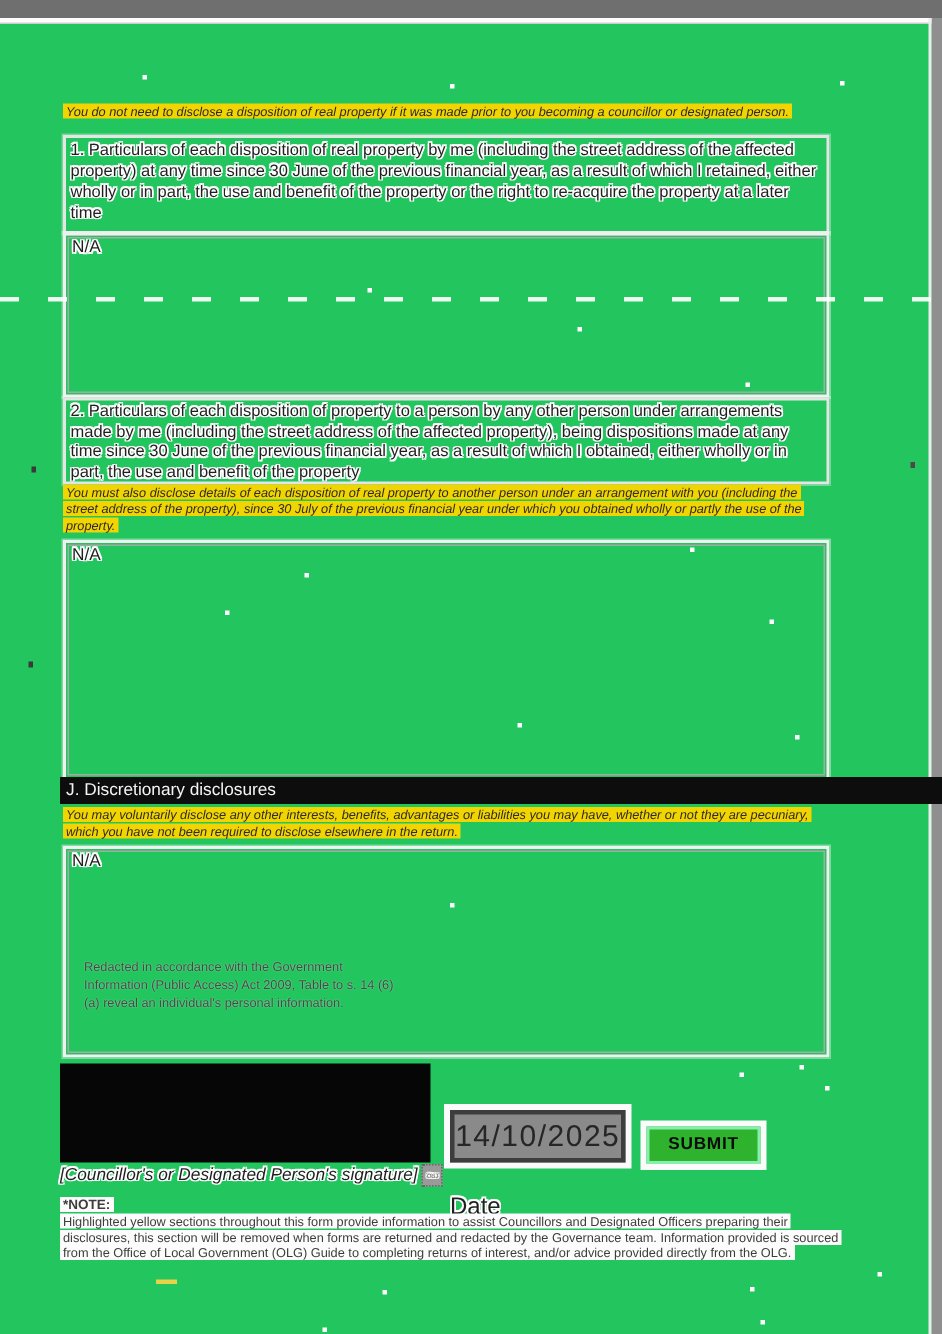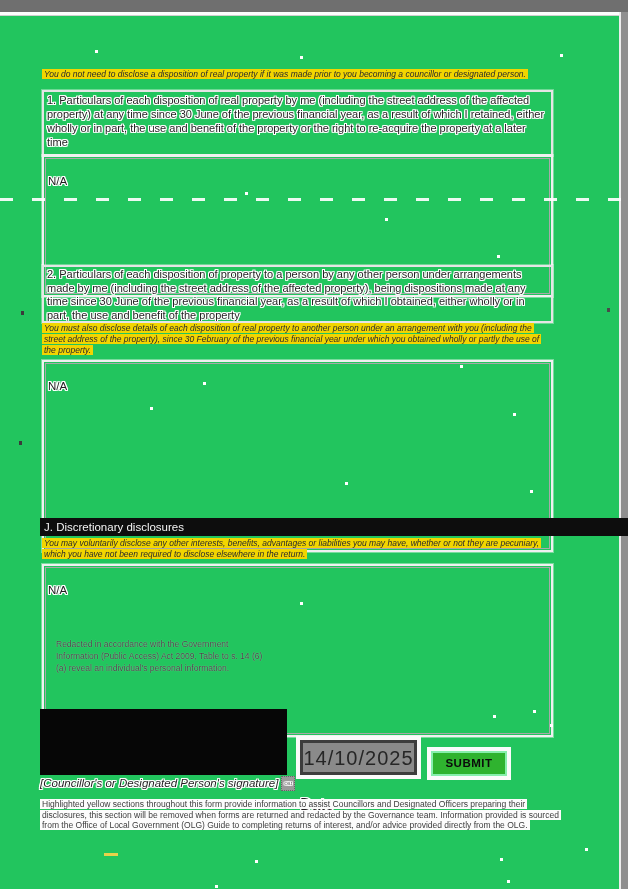--- a/index.html
+++ b/index.html
@@ -27,21 +27,21 @@
        -webkit-box-decoration-break:clone;box-decoration-break:clone;}
 
   
   .qbox{
     position:absolute;left:42px;width:501px;padding:1px 3px;
     border:2px solid #e5e5e5;box-shadow:0 0 0 1px rgba(255,255,255,.35);
     font-size:11px;line-height:14px;overflow:hidden;
   }
   
   .abox{
-    position:absolute;left:42px;width:499px;padding:18px 4px;
+    position:absolute;left:42px;width:499px;padding:2px 4px;
     border:2px solid #f0f0f0;outline:1px solid #a8a8a8;outline-offset:-4px;
     box-shadow:0 0 0 1px rgba(255,255,255,.4);
     font-size:11.5px;overflow:hidden;
   }
   .section-header{
     position:absolute;left:40px;top:506px;width:591px;height:18px;
     background:#0d0d0d;color:#f4f4f4;font-size:11.5px;line-height:18px;
     padding-left:4px;box-sizing:border-box;
   }
   .redact-note{
@@ -115,21 +115,21 @@
     <span class="halo">N/A</span>
   </div>
 
   <div class="fold-line"></div>
 
   <div class="qbox halo" style="top:253px;height:52px;line-height:13.5px;">
     <span>2. Particulars of each disposition of property to a person by any other person under arrangements made by me (including the street address of the affected property), being dispositions made at any time since 30 June of the previous financial year, as a result of which I obtained, either wholly or in part, the use and benefit of the property</span>
   </div>
 
   <div class="note" style="top:311px;">
-    <span class="yhl">You must also disclose details of each disposition of real property to another person under an arrangement with you (including the street address of the property), since 30 February of the previous financial year under which you obtained wholly or partly the use of the property.</span>
+    <span class="yhl">You must also disclose details of each disposition of real property to another person under an arrangement with you (including the street address of the property), since 30 July of the previous financial year under which you obtained wholly or partly the use of the property.</span>
   </div>
 
   <div class="abox" style="top:348px;height:152px;">
     <span class="halo">N/A</span>
   </div>
 
   <div class="section-header">
     <span>J. Discretionary disclosures</span>
   </div>
 
@@ -148,20 +148,23 @@
   <div class="sig-caption halo">
     <span>[Councillor's or Designated Person's signature]</span><span class="obj-marker">OBJ</span>
   </div>
 
   <div class="date-field">14/10/2025</div>
   <div class="date-label halo">Date</div>
 
   <div class="submit-btn">SUBMIT</div>
 
   <div class="footnote">
+    <div class="footnote-heading">
+      <span class="wstrip">*NOTE:</span>
+    </div>
     <div class="footnote-text">
       <span class="wstrip">Highlighted yellow sections throughout this form provide information to assist Councillors and Designated Officers preparing their disclosures, this section will be removed when forms are returned and redacted by the Governance team. Information provided is sourced from the Office of Local Government (OLG) Guide to completing returns of interest, and/or advice provided directly from the OLG.</span>
     </div>
   </div>
 
   <div class="noise-white"></div>
   <div class="noise-dark"></div>
   <div class="noise-yellow"></div>
 
 </div>

